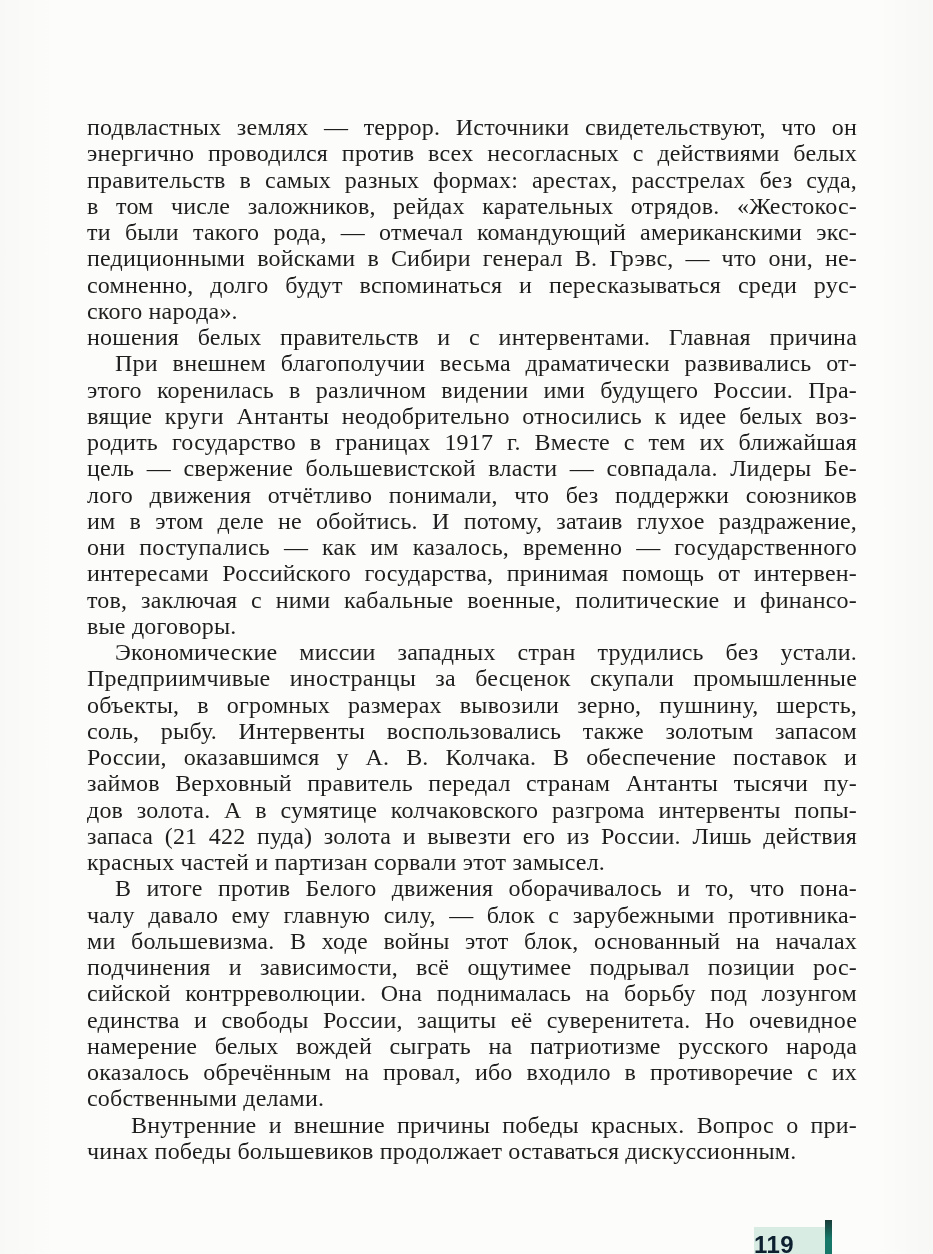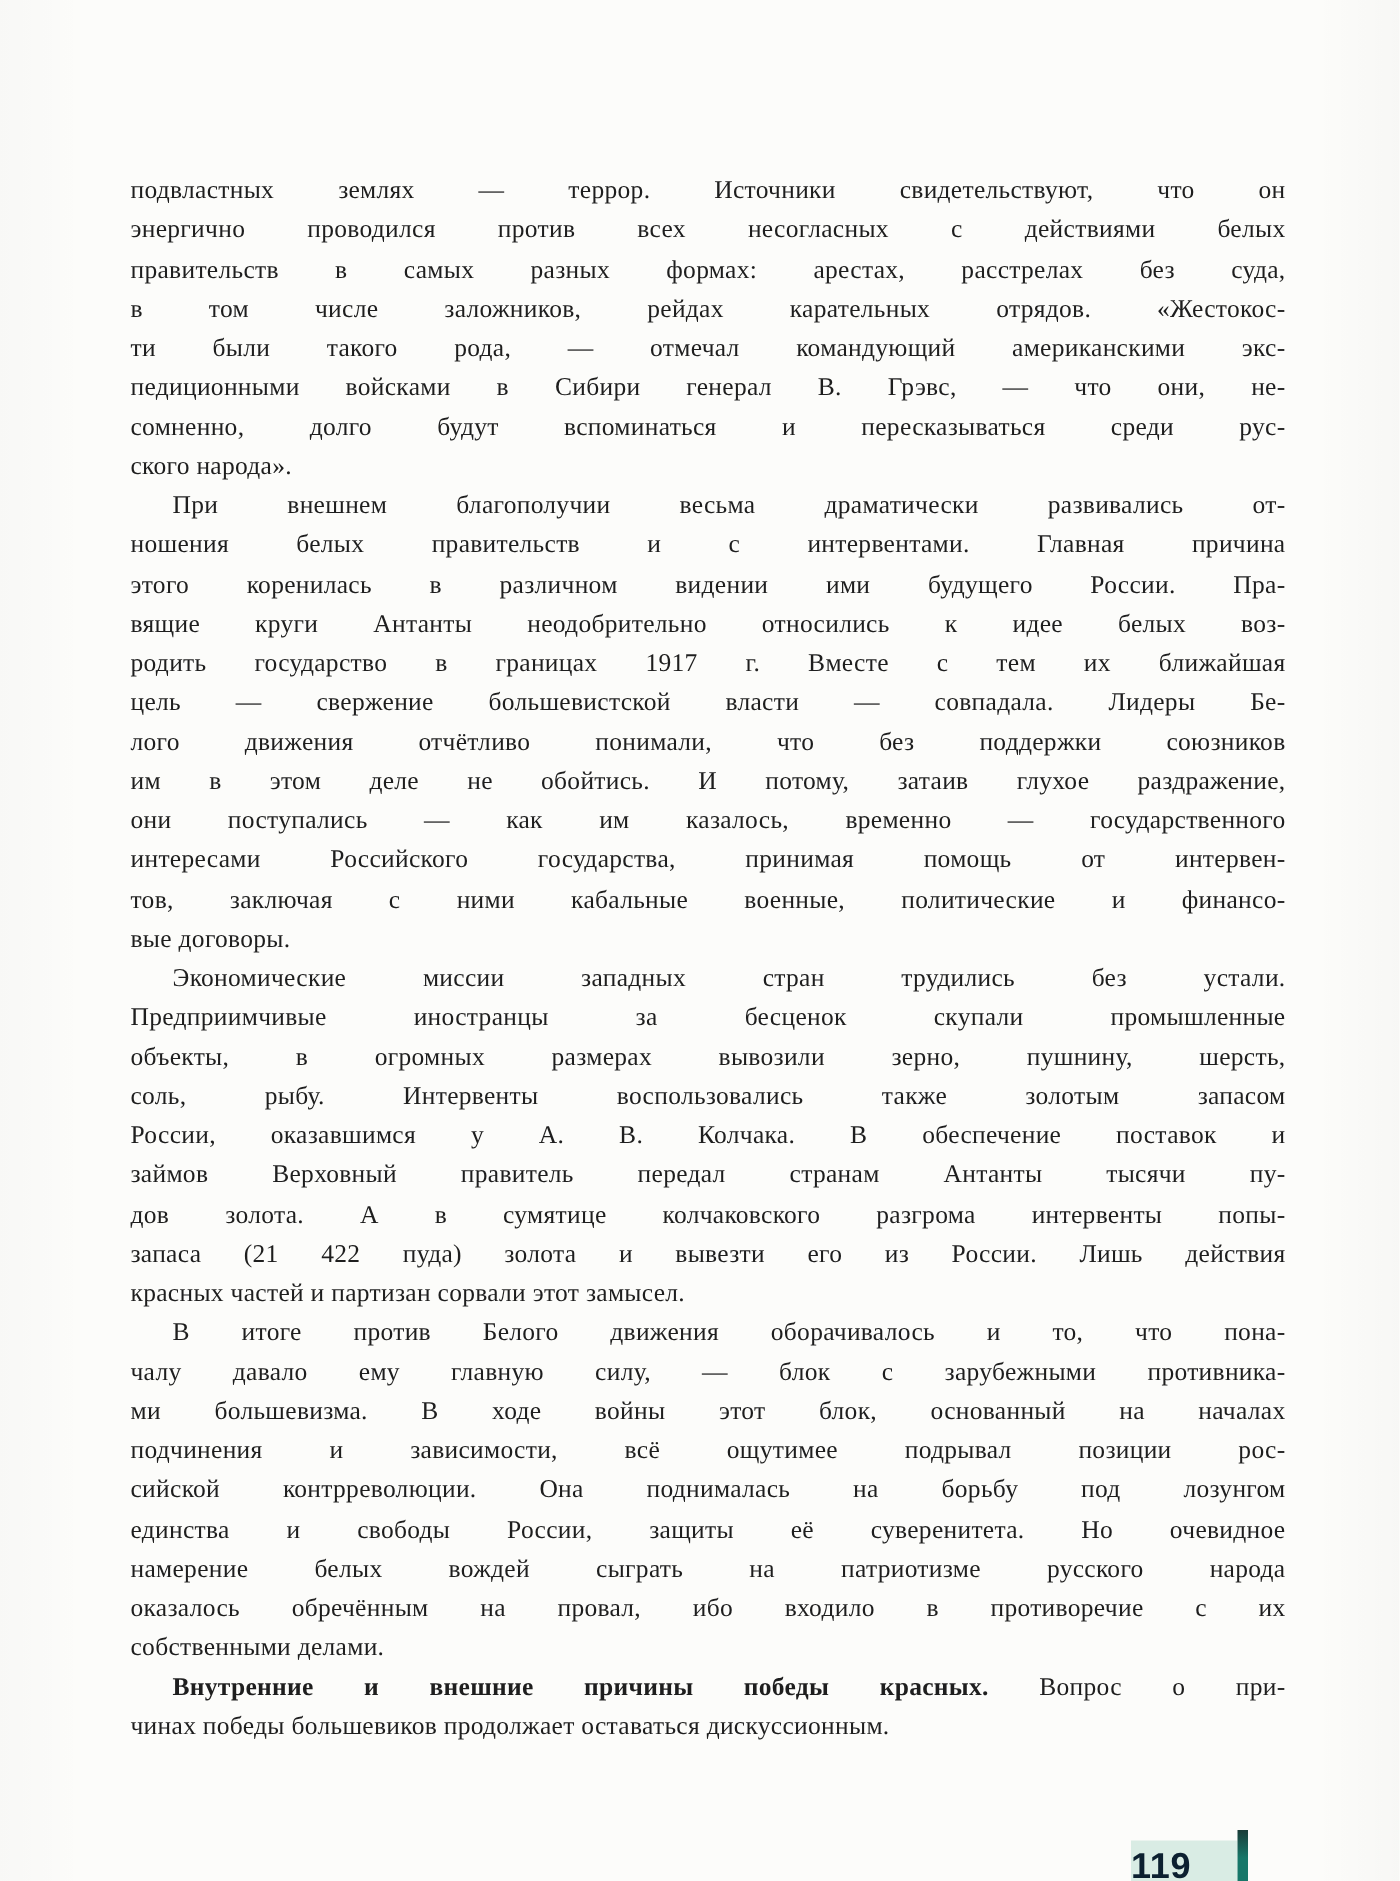--- a/index.html
+++ b/index.html
@@ -28,21 +28,21 @@
     background:
       linear-gradient(90deg, rgba(0,0,0,0.015) 0%, rgba(0,0,0,0) 6%, rgba(0,0,0,0) 94%, rgba(0,0,0,0.02) 100%),
       var(--paper);
   }
   .text-block {
     position: absolute;
     left: 87px;
     top: 114px;
     width: 770px;
     color: var(--ink);
-    font-size: 17px;
+    font-size: 24px;
     letter-spacing: 0.2px;
   }
   .para {
     margin: 0;
   }
   .line {
     display: block;
     line-height: 26.25px;
     height: 26.25px;
     white-space: normal;
@@ -51,21 +51,22 @@
     overflow: visible;
   }
   .line.last {
     text-align: right;
     text-align-last: left;
   }
   .line.indent {
     text-indent: 28px;
   }
   .bold {
-    font-weight: bold;
+    font-weight: normal;
+    margin-left: 16px;
   }
   .page-number-badge {
     position: absolute;
     left: 754px;
     top: 1227px;
     width: 71px;
     height: 27px;
     background: var(--badge-bg);
     display: flex;
     justify-content: flex-start;
@@ -99,22 +100,22 @@
         <div class="line"><span>подвластных землях — террор. Источники свидетельствуют, что он</span></div>
         <div class="line"><span>энергично проводился против всех несогласных с действиями белых</span></div>
         <div class="line"><span>правительств в самых разных формах: арестах, расстрелах без суда,</span></div>
         <div class="line"><span>в том числе заложников, рейдах карательных отрядов. «Жестокос-</span></div>
         <div class="line"><span>ти были такого рода, — отмечал командующий американскими экс-</span></div>
         <div class="line"><span>педиционными войсками в Сибири генерал В. Грэвс, — что они, не-</span></div>
         <div class="line"><span>сомненно, долго будут вспоминаться и пересказываться среди рус-</span></div>
         <div class="line last"><span>ского народа».</span></div>
       </div>
       <div class="para">
+        <div class="line"><span>ношения белых правительств и с интервентами. Главная причина</span></div>
         <div class="line indent"><span>При внешнем благополучии весьма драматически развивались от-</span></div>
-        <div class="line"><span>ношения белых правительств и с интервентами. Главная причина</span></div>
         <div class="line"><span>этого коренилась в различном видении ими будущего России. Пра-</span></div>
         <div class="line"><span>вящие круги Антанты неодобрительно относились к идее белых воз-</span></div>
         <div class="line"><span>родить государство в границах 1917 г. Вместе с тем их ближайшая</span></div>
         <div class="line"><span>цель — свержение большевистской власти — совпадала. Лидеры Бе-</span></div>
         <div class="line"><span>лого движения отчётливо понимали, что без поддержки союзников</span></div>
         <div class="line"><span>им в этом деле не обойтись. И потому, затаив глухое раздражение,</span></div>
         <div class="line"><span>они поступались — как им казалось, временно — государственного</span></div>
         <div class="line"><span>интересами Российского государства, принимая помощь от интервен-</span></div>
         <div class="line"><span>тов, заключая с ними кабальные военные, политические и финансо-</span></div>
         <div class="line last"><span>вые договоры.</span></div>

